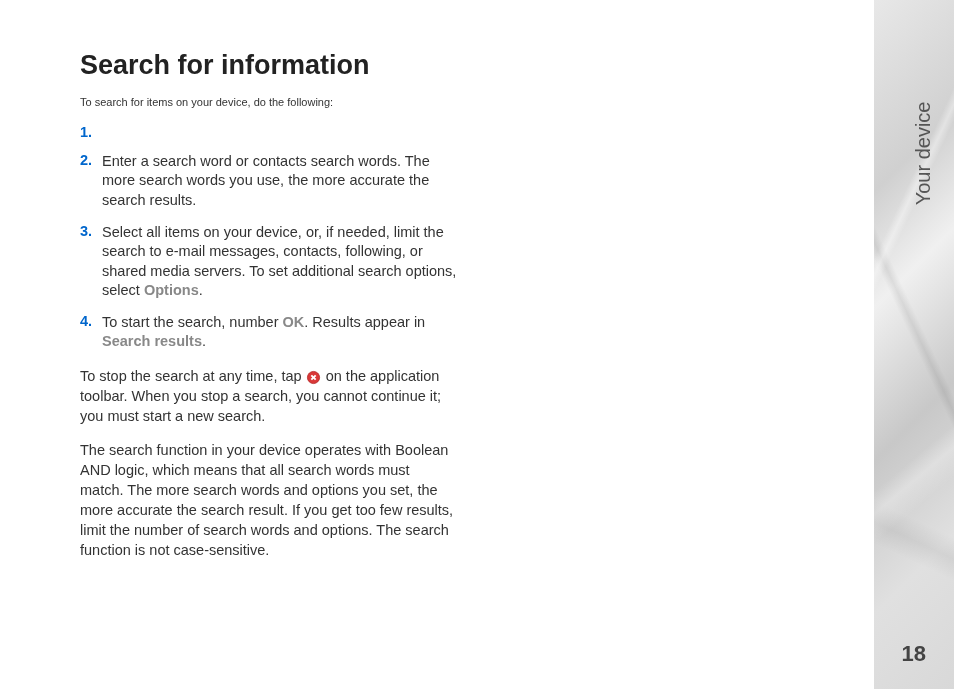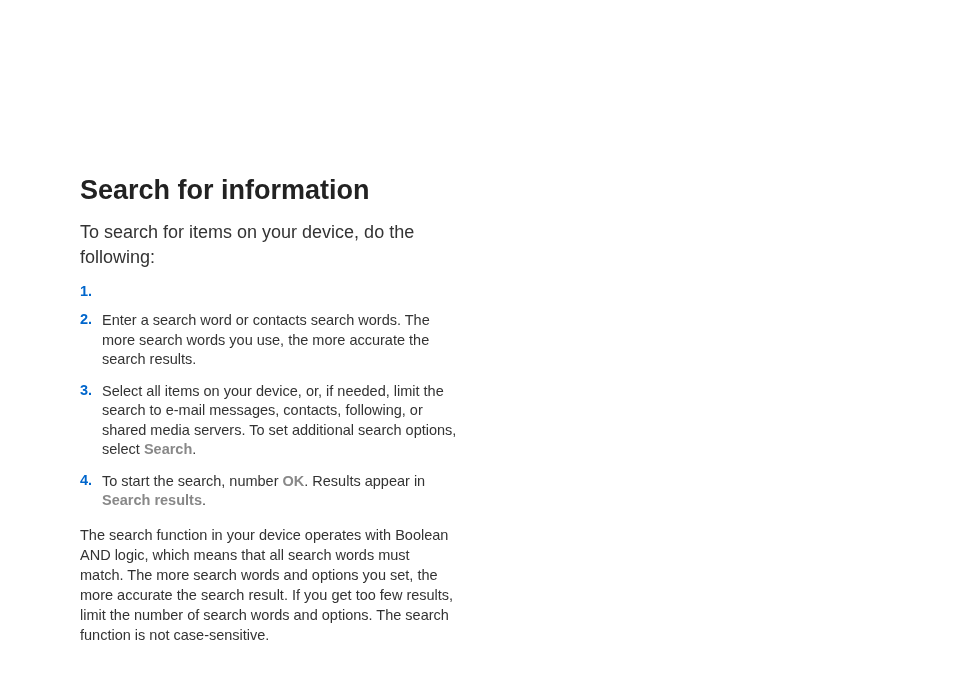--- a/index.html
+++ b/index.html
@@ -8,37 +8,36 @@
       width: 954px;
       height: 689px;
       background: white;
       position: relative;
       overflow: hidden;
     }
     .page {
       display: flex;
       width: 100%;
       height: 100%;
-      align-items: flex-end;
     }
     .content {
       flex: 1;
       padding: 50px 40px 30px 80px;
       max-width: 595px;
     }
     .heading {
       font-size: 27px;
       font-weight: bold;
       color: #222;
       margin-bottom: 14px;
       font-family: "Arial Narrow", Arial, sans-serif;
       font-stretch: condensed;
     }
     .intro {
-      font-size: 18px;
+      font-size: 11px;
       color: #333;
       margin-bottom: 14px;
       line-height: 1.35;
     }
     .steps {
       list-style: none;
       margin-bottom: 14px;
     }
     .step {
       display: flex;
@@ -126,31 +125,38 @@
       <li class="step">
         <span class="step-num">1.</span>
       </li>
       <li class="step">
         <span class="step-num">2.</span>
         <span class="step-text">Enter a search word or contacts search words. The more search words you use, the more accurate the search results.</span>
       </li>
       <li class="step">
         <span class="step-num">3.</span>
         <span class="step-text">
-          <span>Select all items on your device, or, if needed, limit the search to e-mail messages, contacts, following, or shared media servers. To set additional search options, select </span><span class="bold-gray">Search</span><span>.</span>
+          <span>Select all items on your device, or, if needed, limit the search to e-mail messages, contacts, following, or shared media servers. To set additional search options, select </span><span class="bold-gray">Options</span><span>.</span>
         </span>
       </li>
       <li class="step">
         <span class="step-num">4.</span>
         <span class="step-text">
           <span>To start the search, number </span><span class="bold-gray">OK</span><span>. Results appear in </span><span class="bold-gray">Search results</span><span>.</span>
         </span>
       </li>
     </ol>
 
+    <p class="para">
+      <span>To stop the search at any time, tap </span><span class="inline-icon"><svg viewBox="0 0 16 16" width="15" height="15">
+            <circle cx="8" cy="8" r="6.5" fill="#D93838" stroke="#B02020" stroke-width="0.8"></circle>
+            <rect x="4.7" y="7" width="6.6" height="2" fill="white" transform="rotate(45 8 8)"></rect>
+            <rect x="4.7" y="7" width="6.6" height="2" fill="white" transform="rotate(-45 8 8)"></rect>
+          </svg></span><span> on the application toolbar. When you stop a search, you cannot continue it; you must start a new search.</span>
+    </p>
 
     <p class="para">The search function in your device operates with Boolean AND logic, which means that all search words must match. The more search words and options you set, the more accurate the search result. If you get too few results, limit the number of search words and options. The search function is not case-sensitive.</p>
 
   </div>
 
   <div class="spacer"></div>
 
   <div class="sidebar">
     <div class="side-label">Your device</div>
     <div class="page-num">18</div>

